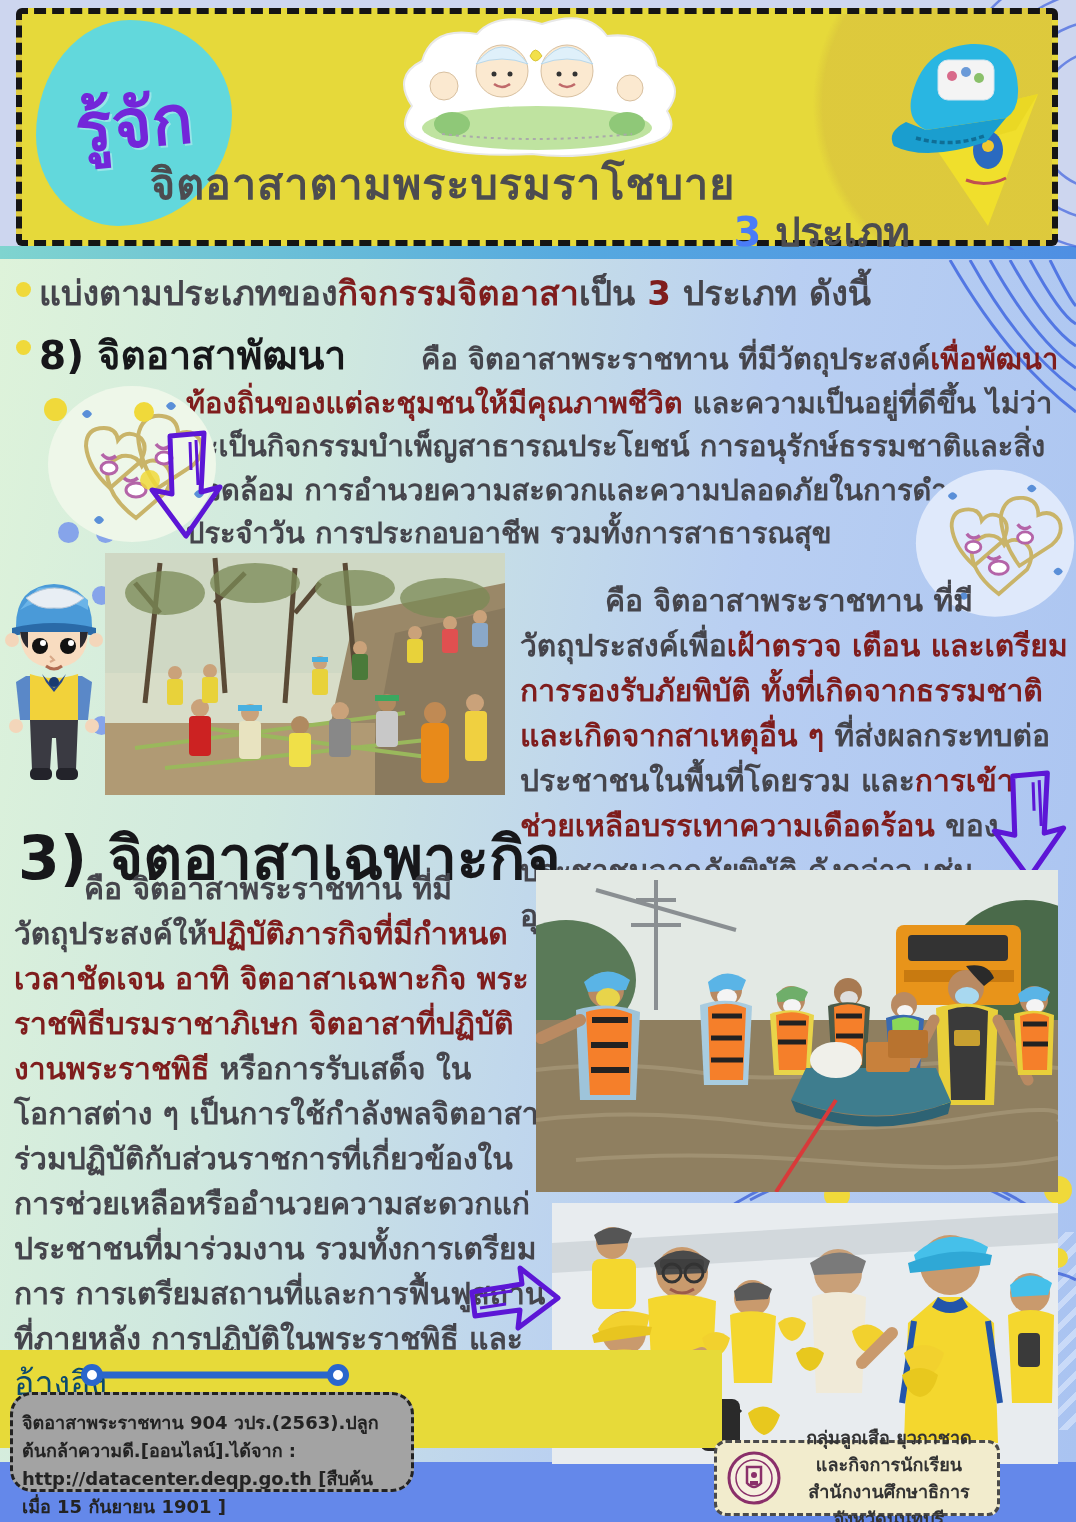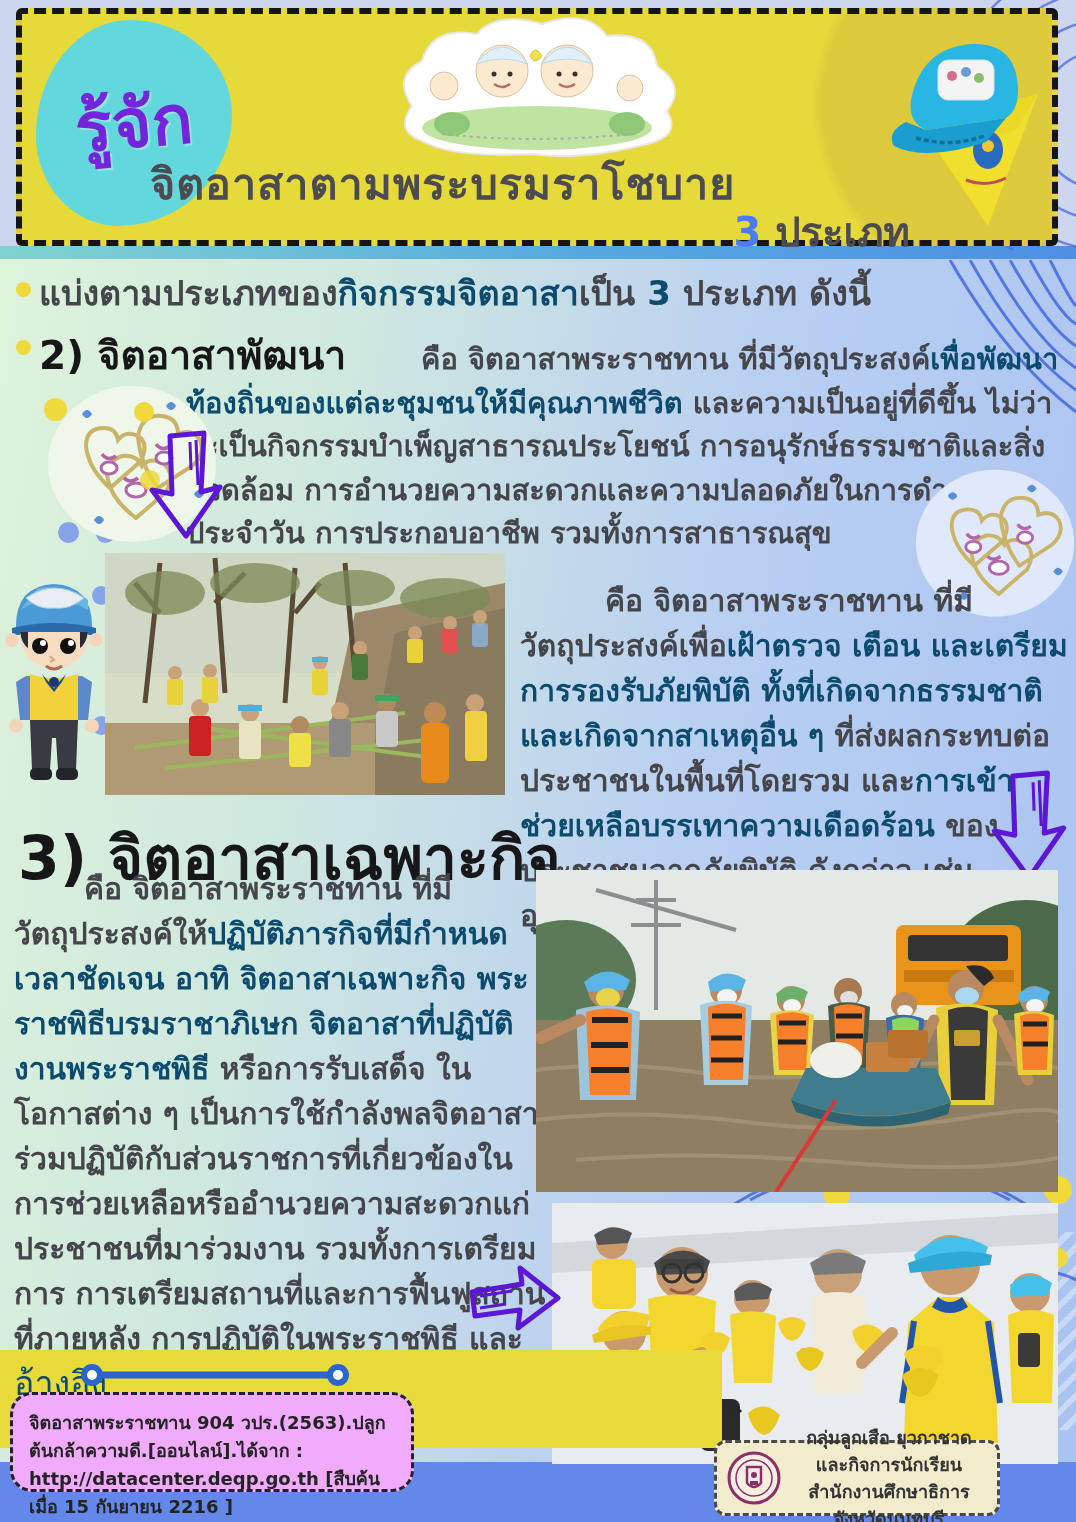--- a/index.html
+++ b/index.html
@@ -28,37 +28,37 @@
   .dot{width:15px;height:15px;border-radius:50%;background:#f0d93a;flex:0 0 auto;margin-top:16px;}
   .sec-head{font-weight:800;color:#17171a;display:flex;align-items:flex-start;gap:8px;}
   .sec1-head{left:16px;top:324px;font-size:39px;}
   .sec2-head{left:545px;top:522px;font-size:39px;}
   .sec3-head{left:18px;top:810px;font-size:60px;}
   .para{font-weight:700;line-height:1.5;}
   .para1{left:186px;top:338px;width:880px;font-size:29px;text-indent:235px;}
   .para2{left:520px;top:578px;width:548px;font-size:30px;text-indent:85px;}
   .para3{left:14px;top:866px;width:534px;font-size:30px;text-indent:70px;}
   .seg-dark{color:#45454c;}
-  .seg-red{color:#0c4a6e;}
+  .seg-red{color:#7f1d1d;}
 
   
   .photo{overflow:hidden;}
   .photo1{left:105px;top:553px;width:400px;height:242px;}
   .photo2{left:536px;top:870px;width:522px;height:322px;}
   .photo3{left:552px;top:1203px;width:506px;height:261px;}
 
   
   .decor-dot{border-radius:50%;}
   .yellow{background:#f0d93a;}
   .blue{background:#86a4ea;}
 
   
   .ref-band{left:0;top:1350px;width:722px;height:98px;background:#e7da39;}
   .ref-label{left:14px;top:1356px;font-size:34px;font-weight:400;color:#0c4a6e;}
-  .citation-box{left:10px;top:1392px;width:404px;height:100px;background:#f0abfc;border:3px dashed #222;border-radius:22px;box-sizing:border-box;padding:14px 16px 0 16px;z-index:5;}
+  .citation-box{left:10px;top:1392px;width:404px;height:100px;background:#a3a3a3;border:3px dashed #222;border-radius:22px;box-sizing:border-box;padding:14px 16px 0 9px;z-index:5;}
   .citation-box div{font-size:18px;font-weight:700;color:#232323;line-height:1.55;}
   .credit-box{left:714px;top:1440px;width:286px;height:76px;background:#f2eccd;border:3px dashed #4a4a4a;border-radius:12px;box-sizing:border-box;display:flex;align-items:center;gap:10px;padding:4px 10px;z-index:6;}
   .credit-text{flex:1;text-align:center;font-size:18px;font-weight:800;color:#333;line-height:1.5;}
 </style>
 </head>
 <body>
 
 <div id="poster">
 
   <div class="abs bg-top"></div>
@@ -151,21 +151,21 @@
     <path d="M50,108 Q85,118 118,106" stroke="#0f6e96" stroke-width="3.5" fill="none" stroke-dasharray="5 3"></path>
   </svg>
 
   <div class="abs intro">
     <span class="dot"></span>
     <span><span class="seg-dark">แบ่งตามประเภทของ</span><span class="seg-red">กิจกรรมจิตอาสา</span><span class="seg-dark">เป็น </span><span class="seg-red">3</span><span class="seg-dark"> ประเภท ดังนี้</span></span>
   </div>
 
   <div class="abs sec-head sec1-head">
     <span class="dot"></span>
-    <span>2) จิตอาสาพัฒนา</span>
+    <span>8) จิตอาสาพัฒนา</span>
   </div>
   <div class="abs para para1"><span class="seg-dark">คือ จิตอาสาพระราชทาน ที่มีวัตถุประสงค์</span><span class="seg-red">เพื่อพัฒนาท้องถิ่นของแต่ละชุมชนให้มีคุณภาพชีวิต </span><span class="seg-dark">และความเป็นอยู่ที่ดีขึ้น ไม่ว่าจะเป็นกิจกรรมบำเพ็ญสาธารณประโยชน์ การอนุรักษ์ธรรมชาติและสิ่งแวดล้อม การอำนวยความสะดวกและความปลอดภัยในการดำรงชีวิตประจำวัน การประกอบอาชีพ รวมทั้งการสาธารณสุข</span></div>
 
   <svg class="abs" style="left:46px;top:384px;width:172px;height:166px;" viewBox="0 0 172 166">
     <ellipse cx="86" cy="80" rx="84" ry="78" fill="#eef7e9"></ellipse>
     <path d="M40,62 Q40,44 58,44 Q70,44 72,56 Q80,46 92,52 Q104,60 94,78 L64,104 Q42,84 40,62Z" fill="none" stroke="#c9b469" stroke-width="4"></path>
     <path d="M92,52 Q96,30 116,32 Q132,34 132,50 Q146,44 154,56 Q160,70 146,82 L112,104 Q94,80 92,52Z" fill="none" stroke="#c9b469" stroke-width="4"></path>
     <path d="M62,96 Q58,78 76,72 Q90,70 96,82 Q104,72 118,80 Q130,90 120,108 L90,134 Q66,116 62,96Z" fill="none" stroke="#c9b469" stroke-width="4"></path>
     <path d="M56,70 Q62,78 70,72" stroke="#b464a8" stroke-width="3.5" fill="none"></path>
     <ellipse cx="63" cy="84" rx="8" ry="6" fill="#fff" stroke="#b464a8" stroke-width="3"></ellipse>
@@ -451,21 +451,21 @@
 
   <div class="abs ref-band"></div>
   <div class="abs ref-label">อ้างอิง</div>
   <svg class="abs" style="left:80px;top:1360px;width:270px;height:30px;" viewBox="0 0 270 30">
     <line x1="14" y1="15" x2="256" y2="15" stroke="#2a66cc" stroke-width="7"></line>
     <circle cx="12" cy="15" r="8" fill="#fff" stroke="#2a66cc" stroke-width="6"></circle>
     <circle cx="258" cy="15" r="8" fill="#fff" stroke="#2a66cc" stroke-width="6"></circle>
   </svg>
   <div class="abs citation-box">
     <div>จิตอาสาพระราชทาน 904 วปร.(2563).ปลูกต้นกล้าความดี.[ออนไลน์].ได้จาก :</div>
-    <div>http://datacenter.deqp.go.th [สืบค้นเมื่อ 15 กันยายน 2216 ]</div>
+    <div>http://datacenter.deqp.go.th [สืบค้นเมื่อ 15 กันยายน 1901 ]</div>
   </div>
 
   <div class="abs credit-box">
     <svg width="54" height="54" viewBox="0 0 54 54">
       <circle cx="27" cy="27" r="25" fill="#f6efdf" stroke="#8a2f6a" stroke-width="3"></circle>
       <circle cx="27" cy="27" r="18" fill="none" stroke="#8a2f6a" stroke-width="1.5"></circle>
       <path d="M20,16 h14 v16 q-7,8 -14,0 Z" fill="none" stroke="#8a2f6a" stroke-width="2.5"></path>
       <circle cx="27" cy="24" r="3" fill="#8a2f6a"></circle>
       <path d="M23,30 h8 v4 h-8z" fill="#8a2f6a"></path>
     </svg>

